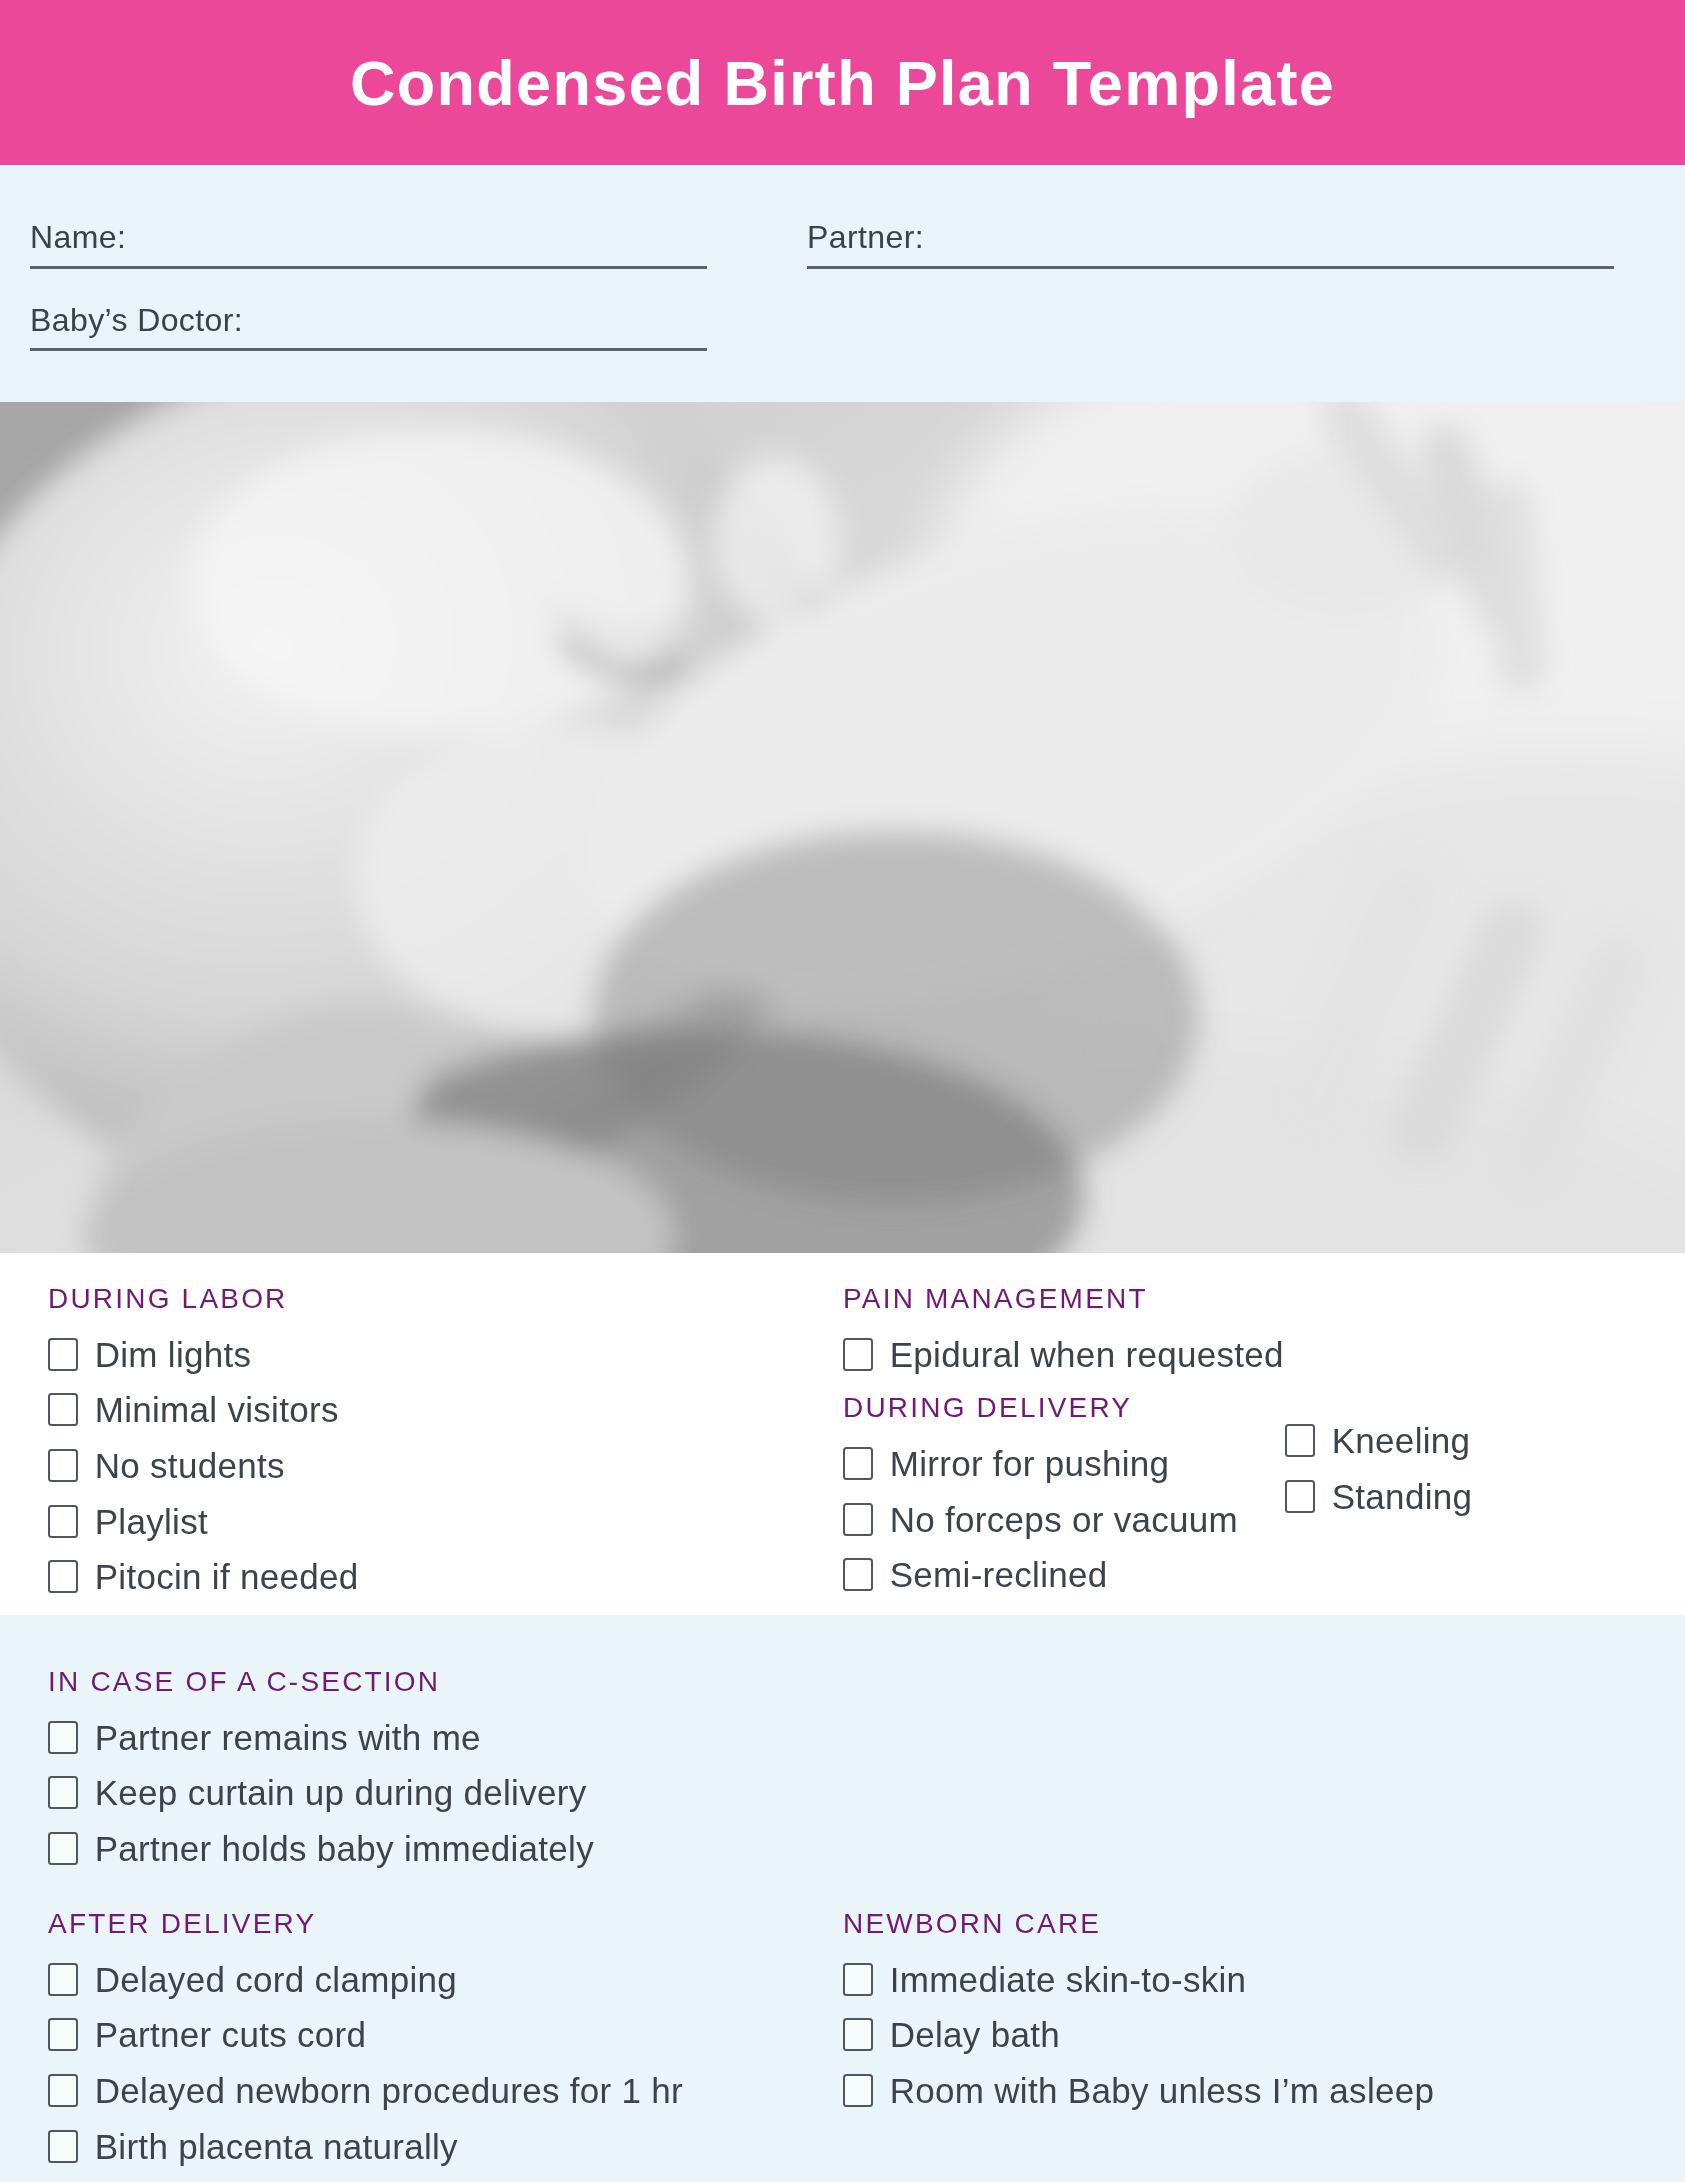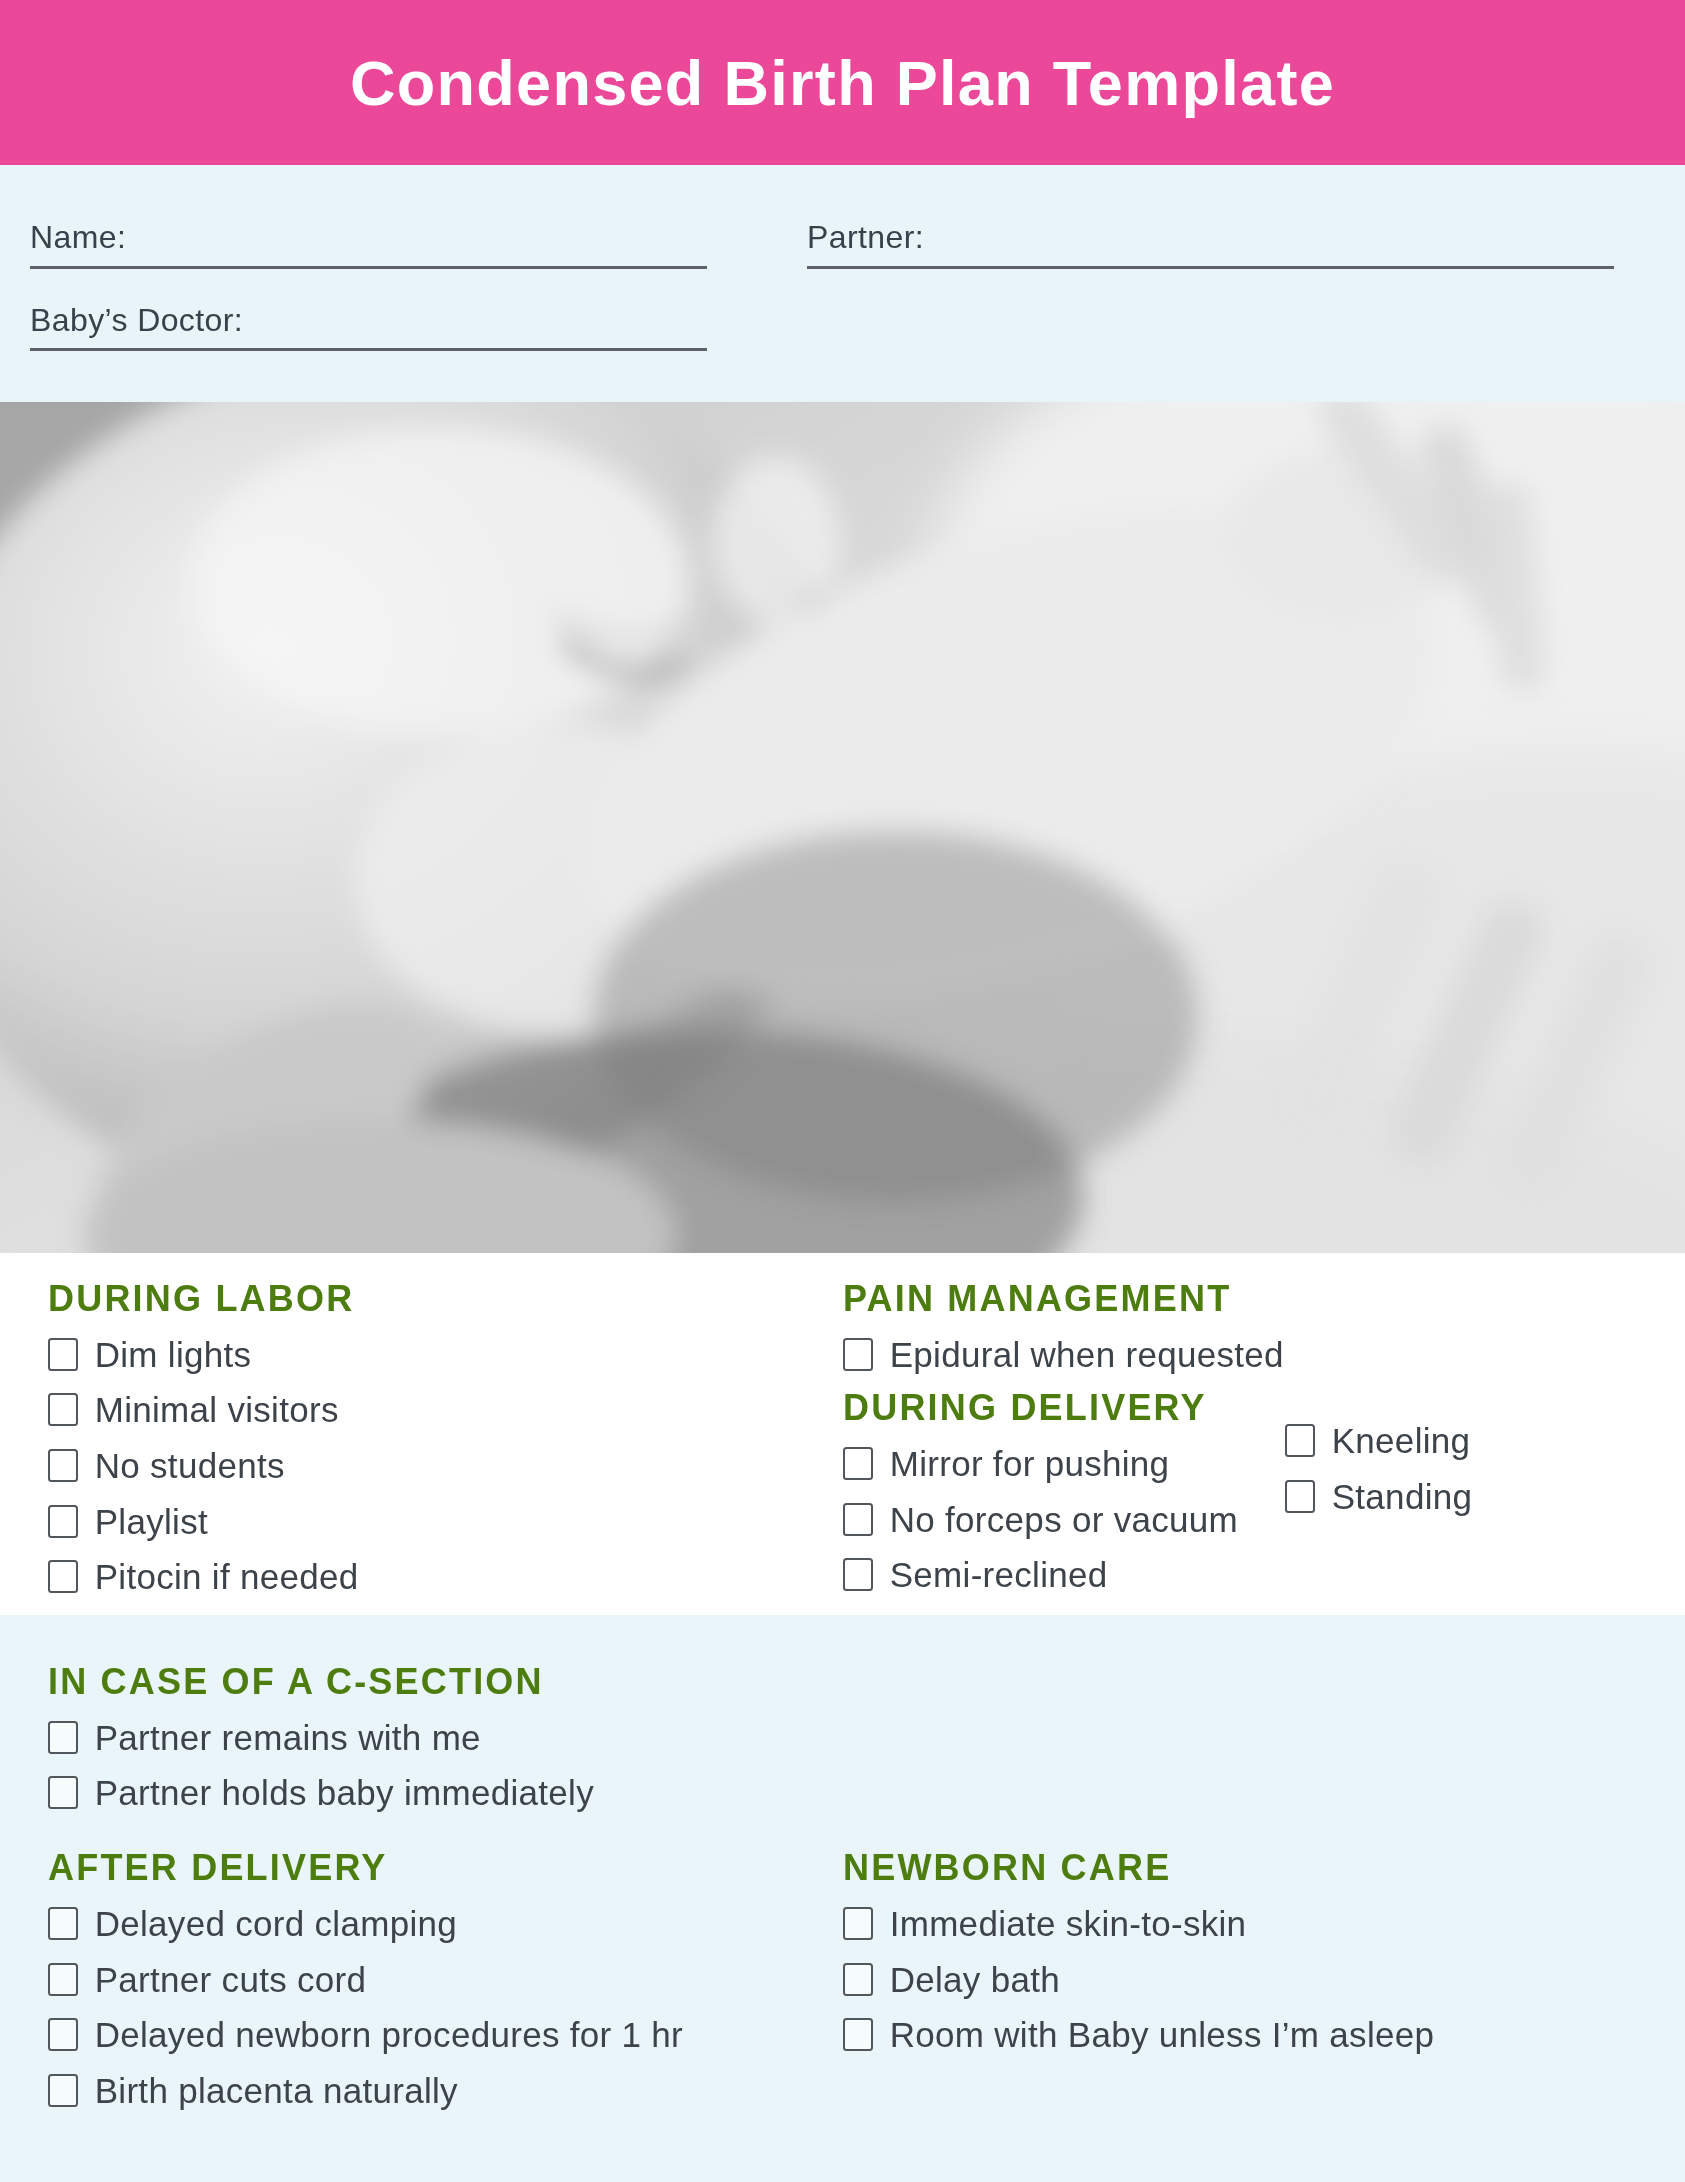--- a/index.html
+++ b/index.html
@@ -40,22 +40,22 @@
     height:362px; padding:28px 0 0 48px;
     display:grid; grid-template-columns:795px 1fr; background:#ffffff;
   }
   .blue-section {
     height:589px; background:#EAF5F9; padding:49px 0 0 48px;
   }
   .bottom-grid {
     display:grid; grid-template-columns:795px 1fr; margin-top:38px;
   }
   .cl-title {
-    font-size:36px; line-height:36px; font-weight:700;
-    color:#4d7c0f; letter-spacing:2.2px; margin:0 0 17.6px 0;
+    font-size:28px; line-height:36px; font-weight:400;
+    color:#701a75; letter-spacing:2.2px; margin:0 0 17.6px 0;
   }
   .item { display:flex; align-items:center; margin-bottom:16.7px; }
   .cb {
     width:30px; height:33px; border:2.6px solid #52575D; border-radius:3.5px;
     margin-right:16.7px; flex:0 0 auto; background:rgba(255,255,255,.55);
   }
   .item-label {
     font-size:35px; line-height:39px; color:#3D434A; letter-spacing:0.3px;
   }
   .dd-title { margin-top:16px; }
@@ -208,20 +208,24 @@
   <div class="blue-section">
 
     <div>
       <div class="cl-title">IN CASE OF A C-SECTION</div>
       <div class="item">
         <span class="cb"></span>
         <span class="item-label">Partner remains with me</span>
       </div>
       <div class="item">
         <span class="cb"></span>
+        <span class="item-label">Keep curtain up during delivery</span>
+      </div>
+      <div class="item">
+        <span class="cb"></span>
         <span class="item-label">Partner holds baby immediately</span>
       </div>
     </div>
 
     <div class="bottom-grid">
       <div>
         <div class="cl-title">AFTER DELIVERY</div>
         <div class="item">
           <span class="cb"></span>
           <span class="item-label">Delayed cord clamping</span>

